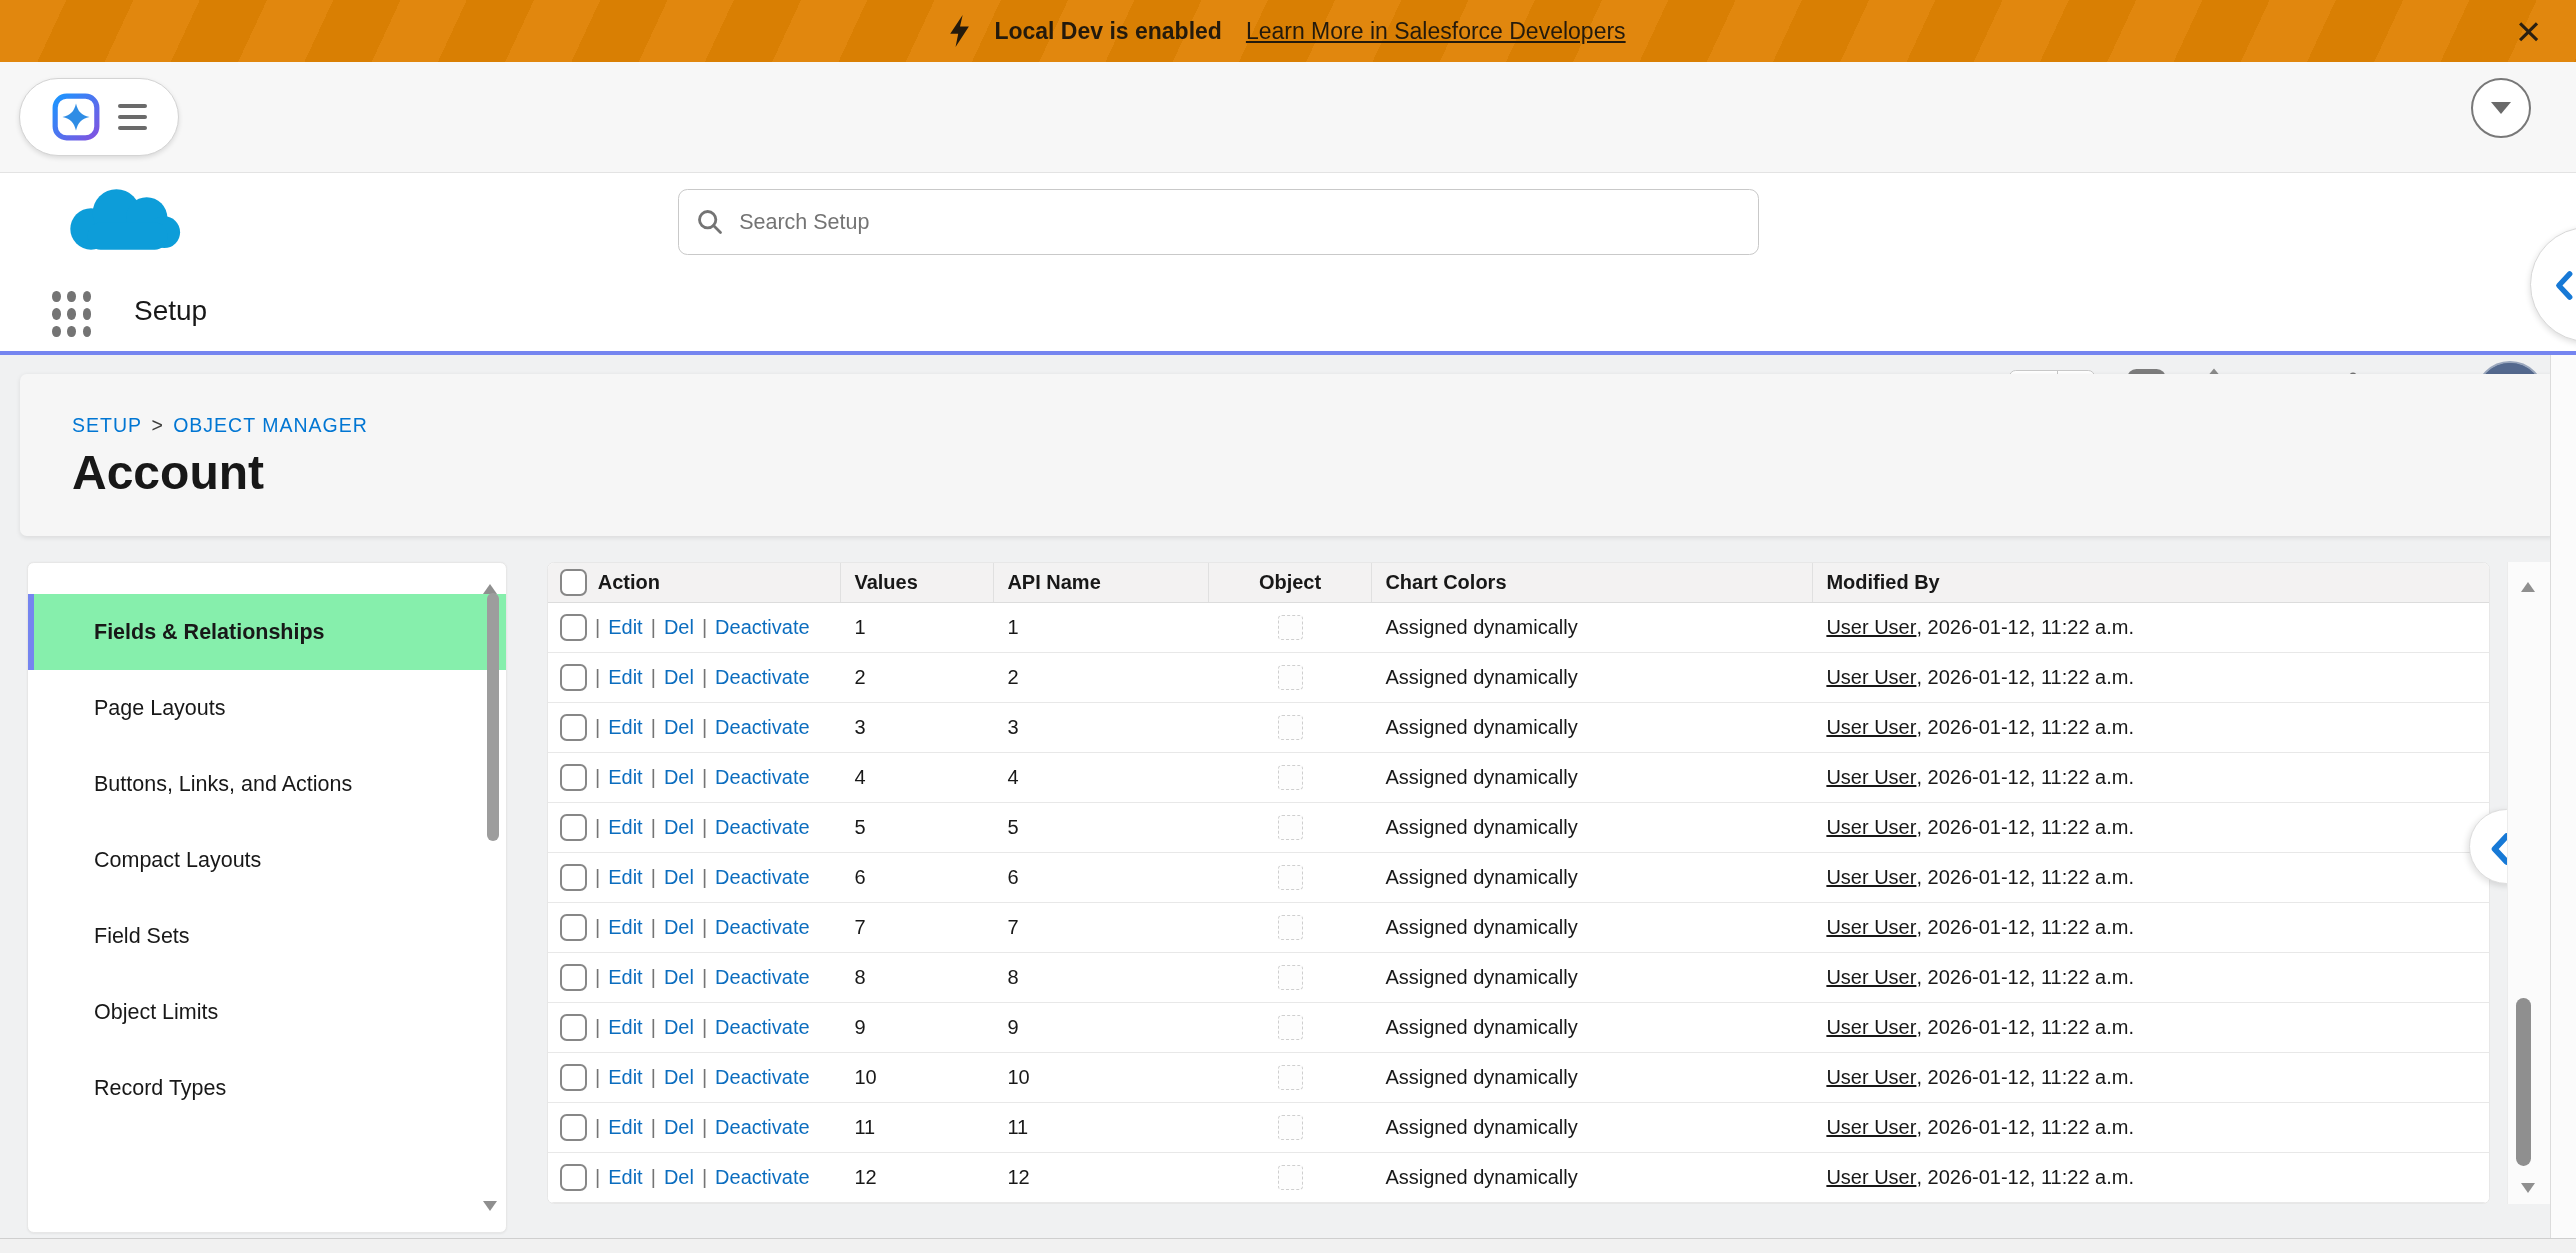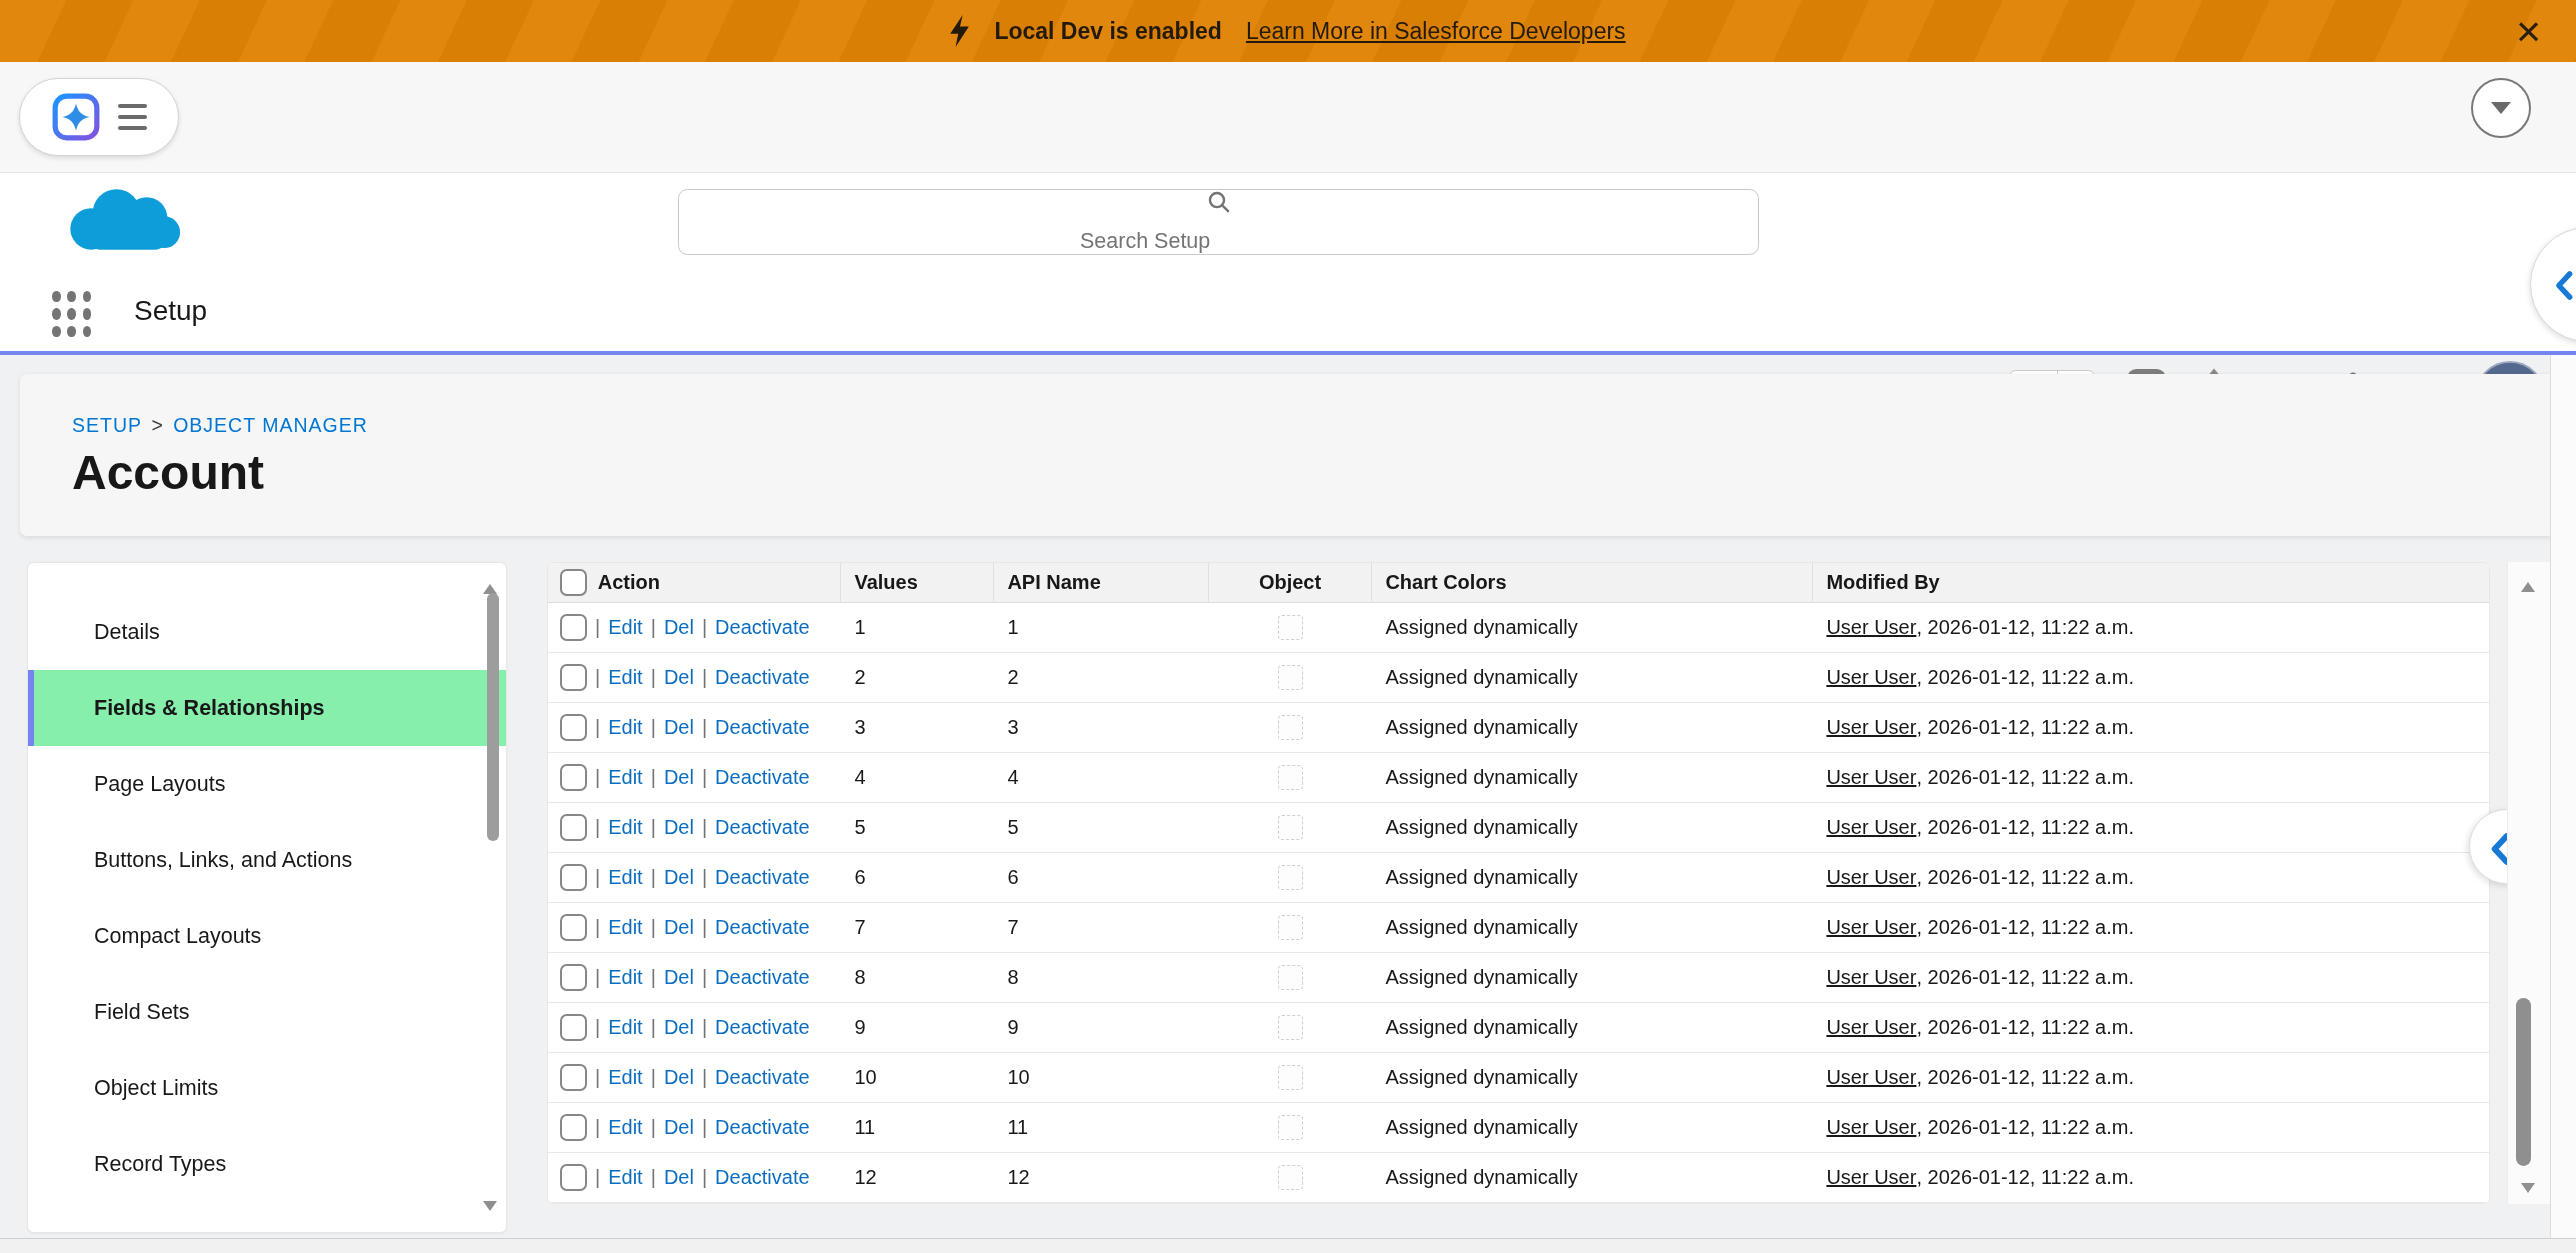--- a/index.html
+++ b/index.html
@@ -27,21 +27,21 @@
   .profile-circle { position:absolute; left:2471px; top:16px; width:60px; height:60px;
     border:2px solid #787878; border-radius:50%; background:#fff;
     display:flex; align-items:center; justify-content:center; cursor:pointer; }
   .tri-down-lg { width:0; height:0; border-left:10px solid transparent; border-right:10px solid transparent; border-top:12.7px solid #6a6a6a; }
 
   
   .sfheader { position:absolute; left:0; top:173px; width:2576px; height:99px; background:#fff; }
   .cloud { position:absolute; left:54px; top:13.4px; }
   .search-box { position:absolute; left:678px; top:16px; width:1081px; height:66px;
     border:1.3px solid #c9c9c9; border-radius:9.4px; background:#fff;
-    display:flex; align-items:center; padding:0 17.4px; gap:14.8px;flex-direction:column; }
+    display:flex; align-items:center; padding:0 17.4px; gap:14.8px; }
   .search-box input { border:none; outline:none; flex:1; font-size:21.5px; color:#181818;
     font-family:"Liberation Sans", sans-serif; background:transparent; }
   .search-box input::placeholder { color:#747474; }
   .hdr-ico { position:absolute; cursor:pointer; }
   .star-pill { left:2009px; top:197px; width:86px; height:52px; border:1.3px solid #c8c8c8;
     border-radius:6.7px; background:#fff; display:flex; }
   .star-seg { width:47px; display:flex; align-items:center; justify-content:center; }
   .caret-seg { flex:1; border-left:1.3px solid #c8c8c8; display:flex; align-items:center; justify-content:center; }
   .tri-down-sm { width:0; height:0; border-left:8px solid transparent; border-right:8px solid transparent; border-top:10px solid #747474; }
   .plus-btn { left:2127px; top:196px; width:39px; height:55px; background:#7d7d7d; border-radius:9.4px;
@@ -260,23 +260,20 @@
 <div class="page-card">
   <div class="crumbs">
     <a>SETUP</a><span class="crumb-sep">&gt;</span><a>OBJECT MANAGER</a>
   </div>
   <h1 class="page-title">Account</h1>
 </div>
 
 <div class="side-card">
   <div class="side-list">
 
-      <div class="side-item">
-        <span>Details</span>
-      </div>
 
       <div class="side-item sel">
         <span>Fields &amp; Relationships</span>
       </div>
 
       <div class="side-item">
         <span>Page Layouts</span>
       </div>
 
 

